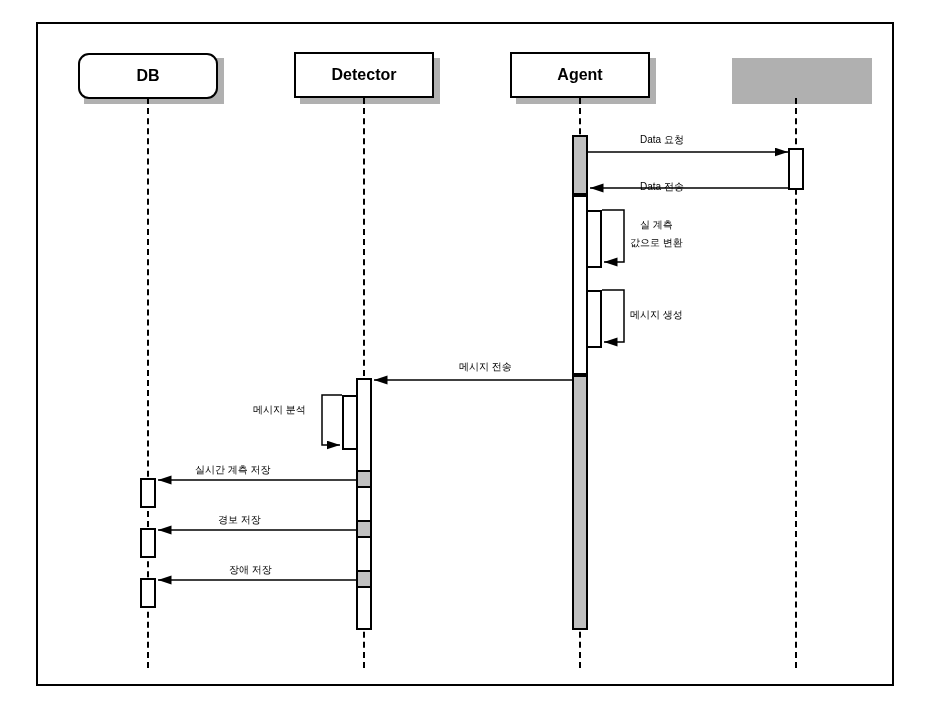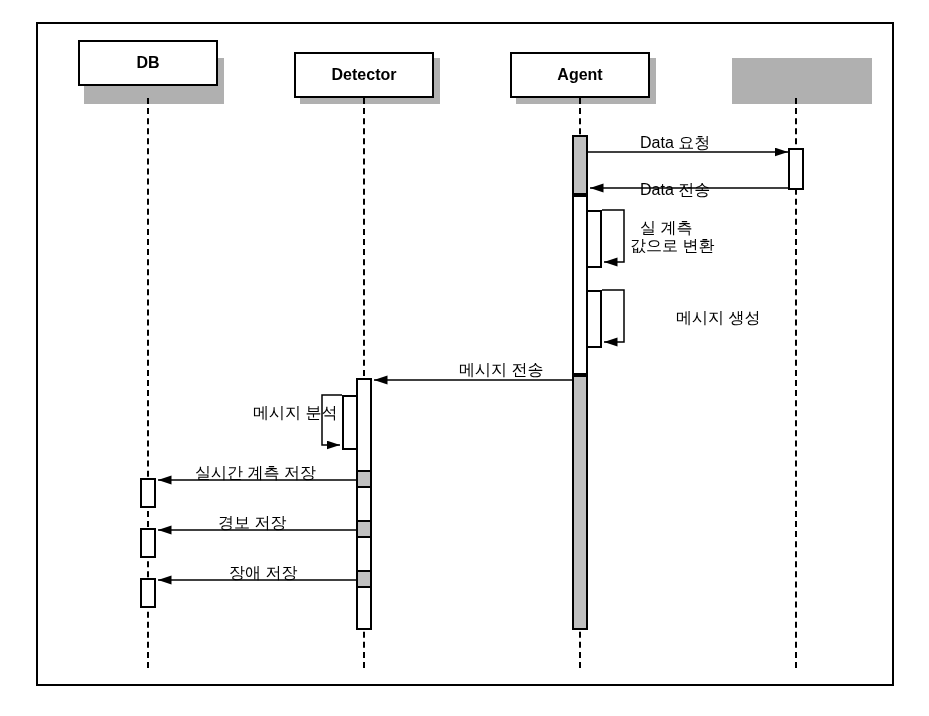--- a/index.html
+++ b/index.html
@@ -52,41 +52,41 @@
     width: 16px;
     border: 2px solid #000;
     background: #fff;
     box-sizing: border-box;
   }
   .activation.shaded {
     background: #c0c0c0;
   }
   .msg-label {
     position: absolute;
-    font-size: 16px;
+    font-size: 10px;
     text-align: right;
     white-space: nowrap;
   }
   svg.arrows {
     position: absolute;
     left: 0;
     top: 0;
     width: 929px;
     height: 716px;
     pointer-events: none;
   }
 </style>
 </head>
 <body>
 
 <div class="frame">
   <div class="border-box"></div>
 
   <div class="participant-shadow" style="left:84px; top:58px;"></div>
-  <div class="participant" style="left:78px; top:40px;">
+  <div class="participant" style="left:78px; top:53px;border-radius:11px;">
     <span>DB</span>
   </div>
 
   <div class="participant-shadow" style="left:300px; top:58px;"></div>
   <div class="participant" style="left:294px; top:52px;">
     <span>Detector</span>
   </div>
 
   <div class="participant-shadow" style="left:516px; top:58px;"></div>
   <div class="participant" style="left:510px; top:52px;">
@@ -120,21 +120,21 @@
   <div class="activation" style="left:140px; top:478px; height:30px;"></div>
   <div class="activation" style="left:140px; top:528px; height:30px;"></div>
   <div class="activation" style="left:140px; top:578px; height:30px;"></div>
 
   <div class="msg-label" style="left:640px; top:133px;">Data 요청</div>
   <div class="msg-label" style="left:640px; top:180px;">Data 전송</div>
 
   <div class="msg-label" style="left:640px; top:218px;">실 계측</div>
   <div class="msg-label" style="left:630px; top:236px;">값으로 변환</div>
 
-  <div class="msg-label" style="left:630px; top:308px;margin-left:46px;">메시지 생성</div>
+  <div class="msg-label" style="left:630px; top:308px;">메시지 생성</div>
 
   <div class="msg-label" style="left:425px; top:360px;margin-left:34px;">메시지 전송</div>
 
   <div class="msg-label" style="left:253px; top:403px;">메시지 분석</div>
 
   <div class="msg-label" style="left:195px; top:463px;">실시간 계측 저장</div>
   <div class="msg-label" style="left:218px; top:513px;">경보 저장</div>
   <div class="msg-label" style="left:229px; top:563px;">장애 저장</div>
 
   <svg class="arrows">

